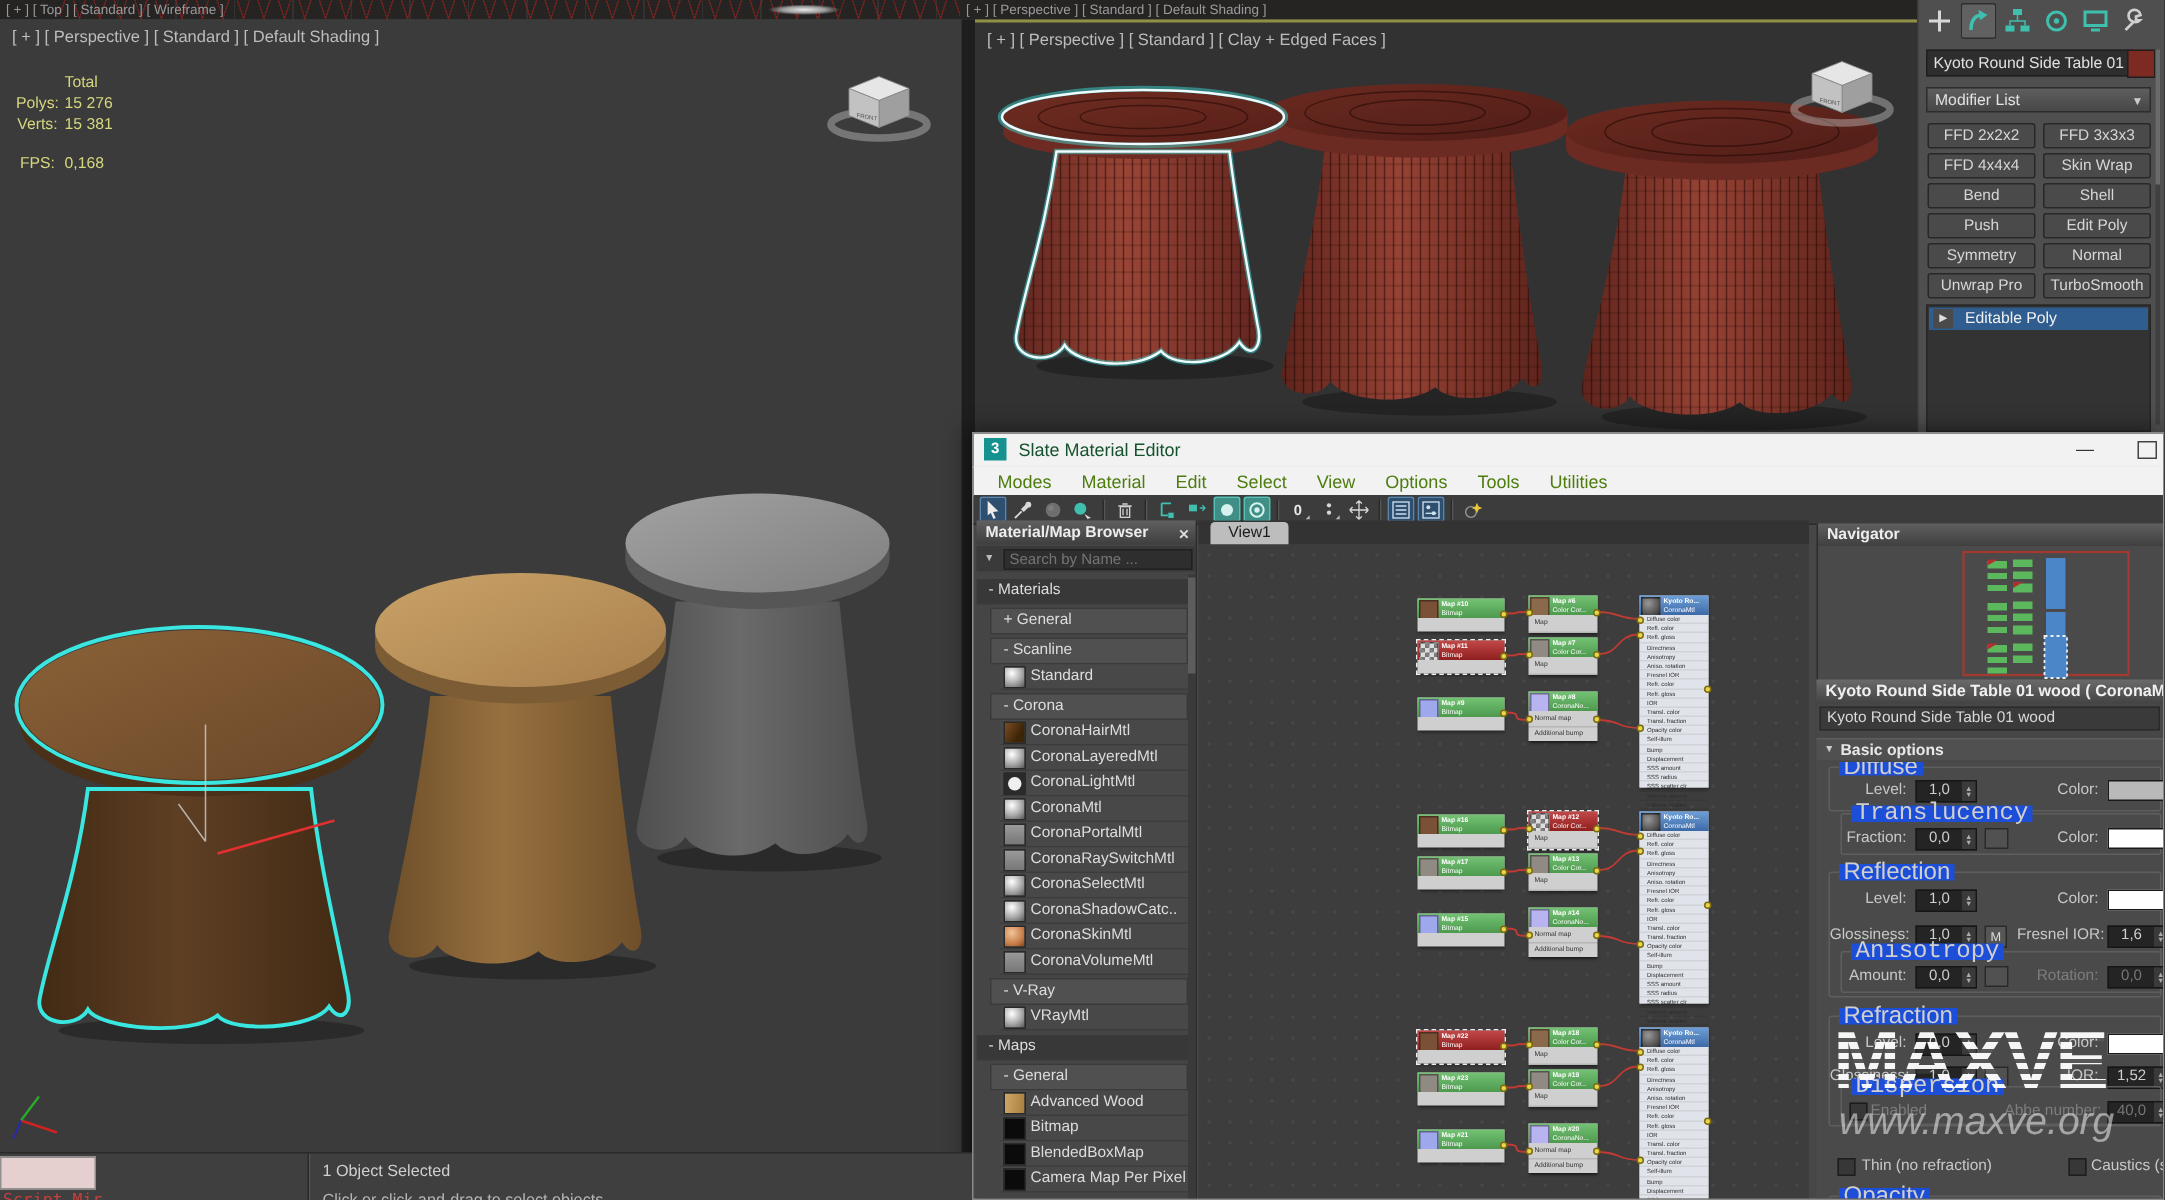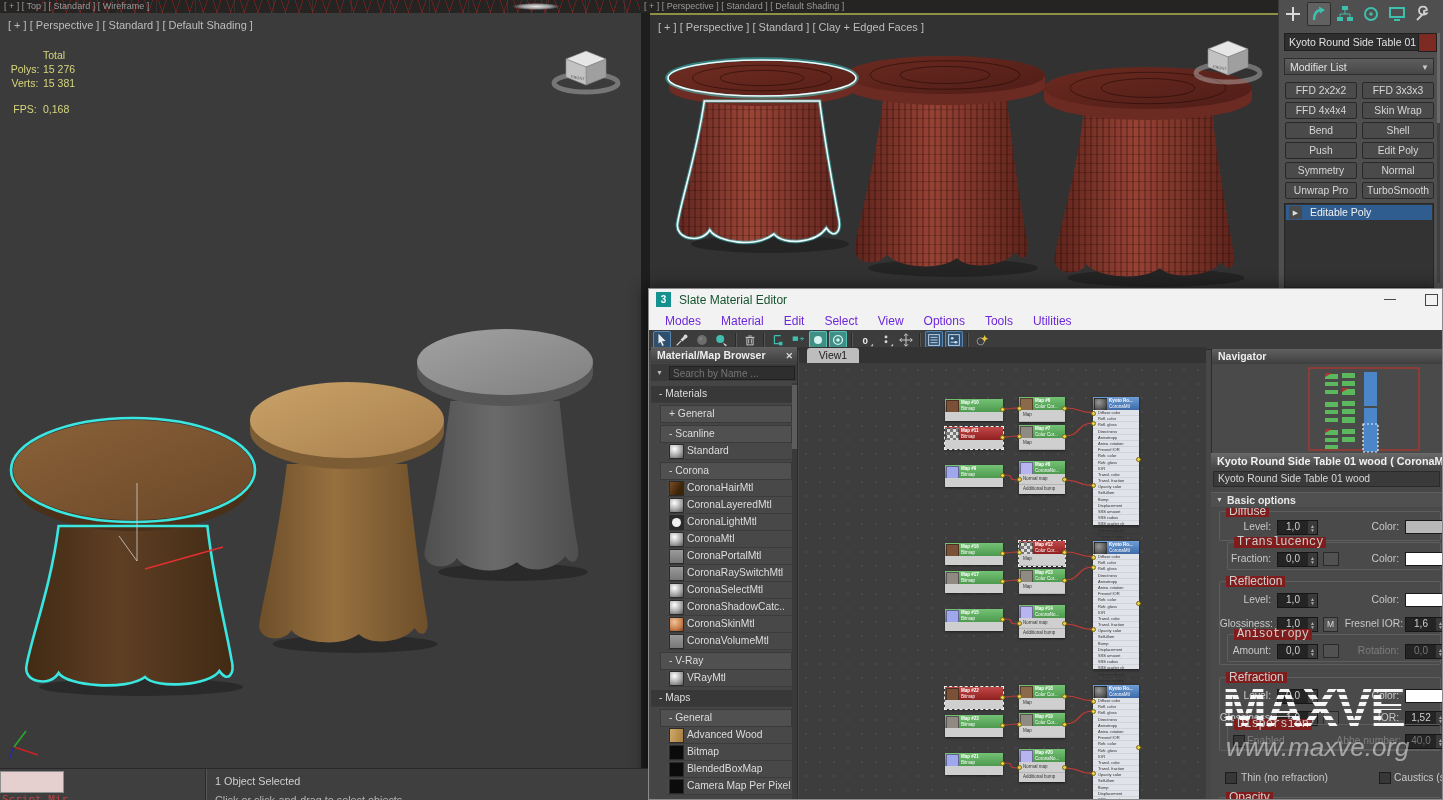--- a/index.html
+++ b/index.html
@@ -51,21 +51,21 @@
   #slate{left:648px;top:288px;width:795px;height:512px;background:#474747;border:1px solid #8a8a8a;
       box-sizing:border-box;box-shadow:-4px -2px 14px rgba(0,0,0,.45);overflow:hidden;}
   #sme-title{position:absolute;left:0;top:0;right:0;height:22px;background:#f2f2f2;border-bottom:1px solid #d9d9d9;}
   #sme-logo{position:absolute;left:7px;top:3px;width:15px;height:15px;background:#15918f;color:#fff;
       font-size:10px;font-weight:bold;text-align:center;line-height:15px;}
   #sme-title .t{position:absolute;left:30px;top:4px;color:#14532d;font-size:12px;}
   #btn-min{position:absolute;right:38px;top:2px;width:28px;height:18px;color:#333;font-size:12px;text-align:center;line-height:16px;}
   #btn-max{position:absolute;right:4px;top:5px;width:11px;height:10px;border:1px solid #444;}
   #sme-menubar{position:absolute;left:0;top:22px;right:0;height:19px;background:#f2f2f2;border-bottom:1px solid #cfcfcf;
       display:flex;align-items:center;padding-left:6px;}
-  .menu-item{color:#6d28d9;font-size:12px;padding:0 10px;}
+  .menu-item{color:#4d7c0f;font-size:12px;padding:0 10px;}
   #sme-toolrow{position:absolute;left:0;top:41px;right:0;height:19px;background:#3c3c3c;border-bottom:1px solid #2a2a2a;
       display:flex;align-items:center;padding-left:3px;}
   .tb{width:18px;height:17px;margin:0 1px;display:flex;align-items:center;justify-content:center;border-radius:2px;}
   .tb svg{width:16px;height:16px;}
   .tb-active-blue{background:#2f4f6f;box-shadow:inset 0 0 0 1px #5a85ad;}
   .tb-active-teal{background:#3f8f86;box-shadow:inset 0 0 0 1px #58c0b4;}
   .tb-sep{width:1px;height:14px;background:#2a2a2a;border-right:1px solid #555;margin:0 3px;}
   
   #browser{position:absolute;left:2px;top:58px;width:146px;bottom:0;background:#454545;border-right:1px solid #2c2c2c;}
   #browser-head{position:absolute;left:0;top:0;right:0;height:16px;background:linear-gradient(#606060,#3f3f3f);
@@ -124,21 +124,21 @@
   #param-head{position:absolute;left:562px;top:164px;right:0;height:16px;background:linear-gradient(#6a6a6a,#444);
       color:#f0f0f0;font-weight:bold;font-size:10.8px;line-height:16px;padding-left:6px;white-space:nowrap;overflow:hidden;}
   #param-name{position:absolute;left:564px;top:182px;right:2px;height:14px;background:#3a3a3a;border:1px solid #2a2a2a;
       color:#d8d8d8;font-size:10.3px;line-height:14px;padding-left:4px;white-space:nowrap;overflow:hidden;}
   #rollout{position:absolute;left:562px;top:203px;right:0;height:14px;background:#505050;border-top:1px solid #5e5e5e;
       color:#e8e8e8;font-weight:bold;font-size:10.5px;line-height:14px;padding-left:16px;}
   #rollout .tri{position:absolute;left:5px;top:0;font-size:7px;color:#ccc;font-weight:normal;}
   #param-body{position:absolute;left:562px;top:219px;right:0;bottom:0;background:#4a4a4a;overflow:hidden;font-size:10.3px;}
   .gbox{position:absolute;left:8px;right:1px;border:1px solid #5e5e5e;border-radius:2px;}
   .gbox.inset{left:16px;font-family:Liberation Mono, monospace;}
-  .gtitle{position:absolute;left:6px;top:-6px;background:#7f1d1d;padding:0 3px;color:#cfcfcf;font-size:12px;line-height:11px;}
+  .gtitle{position:absolute;left:6px;top:-6px;background:#1d4ed8;padding:0 3px;color:#cfcfcf;font-size:16px;line-height:11px;}
   .prow{position:absolute;height:14px;line-height:13px;color:#c8c8c8;white-space:nowrap;}
   .plab{position:absolute;text-align:right;}
   .spin{position:absolute;height:13px;background:#242424;border:1px solid #161616;display:flex;}
   .spin .v{width:30px;text-align:center;color:#cfcfcf;font-size:10px;line-height:12px;}
   .spin .ar{width:9px;background:#3a3a3a;display:flex;flex-direction:column;align-items:center;justify-content:center;font-size:5px;color:#aaa;line-height:4px;}
   .spin.dis .v{color:#777;}
   .swatch{position:absolute;width:37px;height:12px;border:1px solid #191919;}
   .mbtn{position:absolute;width:13px;height:13px;background:#565656;border:1px solid #2a2a2a;color:#ddd;
       font-size:8.5px;text-align:center;line-height:13px;}
   .mapbtn{position:absolute;width:14px;height:12px;background:#515151;border:1px solid #2a2a2a;}

